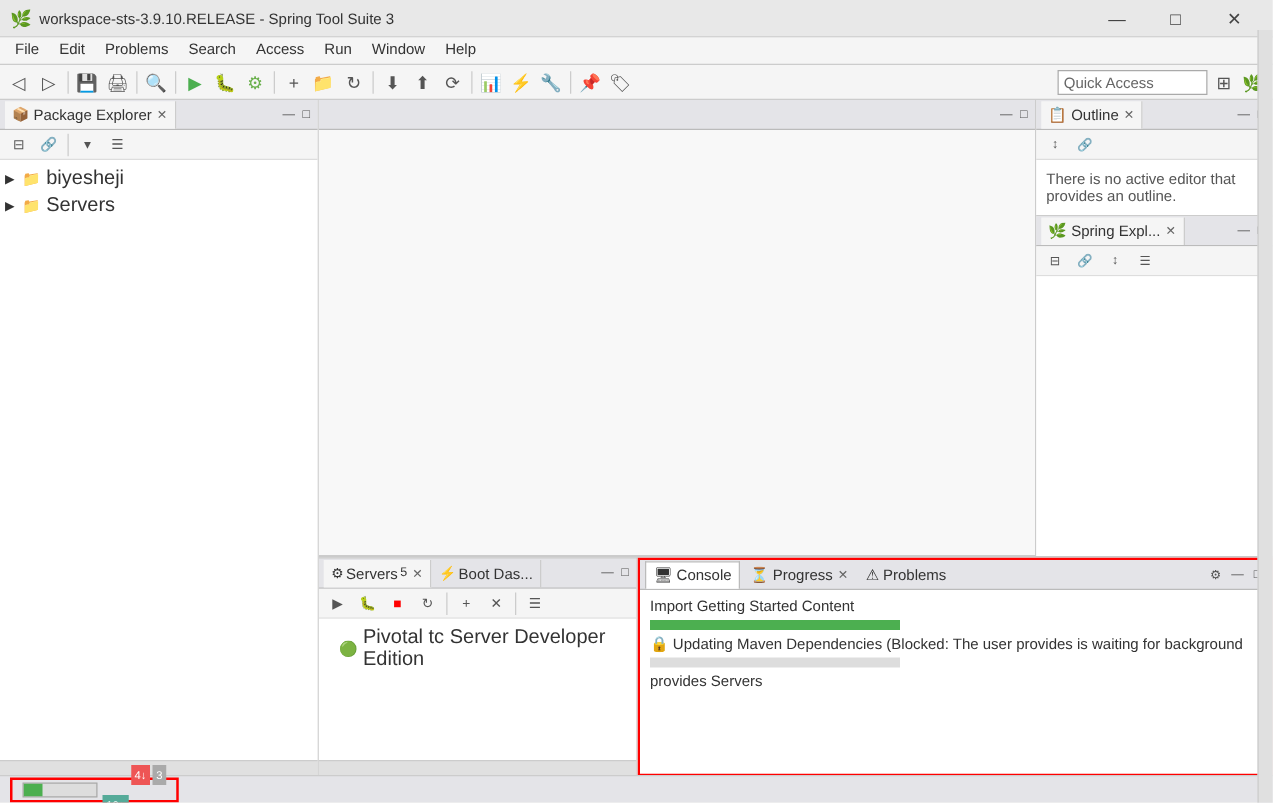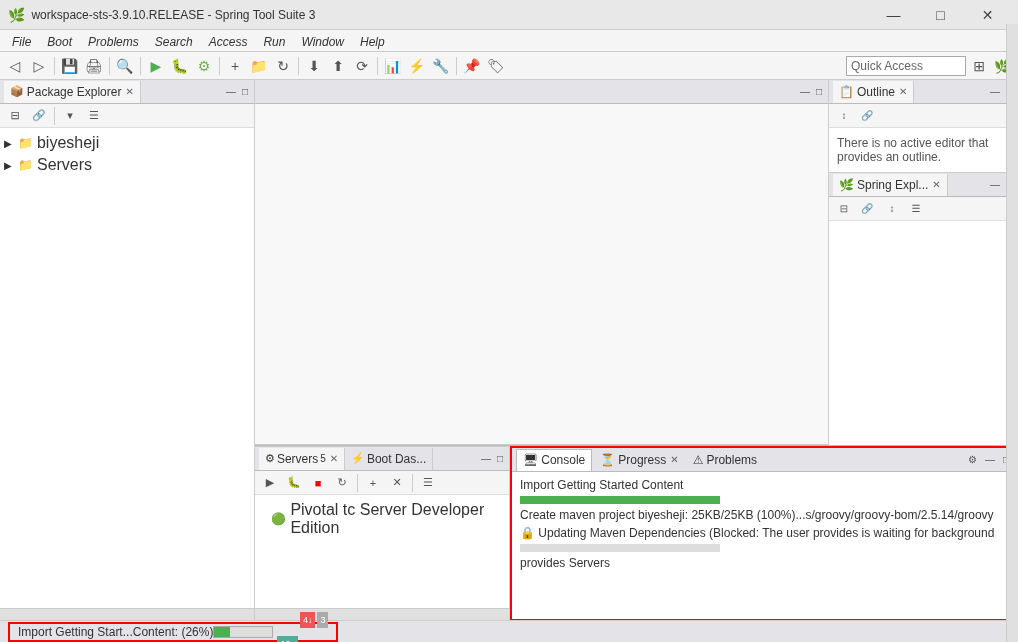--- a/index.html
+++ b/index.html
@@ -20,25 +20,24 @@
     .title-bar-btn {
       width: 45px; height: 28px; background: transparent; border: none; cursor: pointer;
       display: flex; align-items: center; justify-content: center; font-size: 14px; color: #444;
     }
 
     
     .menu-bar {
       background: #f5f5f5;
       height: 22px;
       display: flex;
-      align-items: flex-end;
+      align-items: flex-start;
       padding: 0 4px;
       border-bottom: 1px solid #ccc;
       flex-shrink: 0;
-      font-style: italic;
     }
     .menu-item {
       padding: 2px 8px;
       cursor: pointer;
       color: #333;
       font-size: 12px;
     }
 
     
     .toolbar {
@@ -333,21 +332,21 @@
   <span class="title-bar-text">workspace-sts-3.9.10.RELEASE - Spring Tool Suite 3</span>
   <div class="title-bar-buttons">
     <button class="title-bar-btn">—</button>
     <button class="title-bar-btn">□</button>
     <button class="title-bar-btn close">✕</button>
   </div>
 </div>
 
 <div class="menu-bar">
   <span class="menu-item">File</span>
-  <span class="menu-item">Boot</span>
+  <span class="menu-item">Edit</span>
   <span class="menu-item">Problems</span>
   <span class="menu-item">Search</span>
   <span class="menu-item">Access</span>
   <span class="menu-item">Run</span>
   <span class="menu-item">Window</span>
   <span class="menu-item">Help</span>
 </div>
 
 <div class="toolbar">
   <button class="toolbar-btn">◁</button>
@@ -545,23 +544,20 @@
             </div>
           </div>
           <div class="bottom-content">
             <div class="console-line">
               <span>Import Getting Started Content</span>
             </div>
             <div class="progress-bar-container">
               <div class="progress-bar-fill" style="width:100%"></div>
             </div>
             <div class="console-line">
-              <span>Create maven project biyesheji: 25KB/25KB (100%)...s/groovy/groovy-bom/2.5.14/groovy</span>
-            </div>
-            <div class="console-line">
               <span>🔒</span>
               <span>Updating Maven Dependencies (Blocked: The user provides is waiting for background</span>
             </div>
             <div class="progress-bar-container">
               <div class="progress-bar-fill" style="width:0%"></div>
             </div>
             <div class="console-line">
               <span>provides Servers</span>
             </div>
           </div>
@@ -569,21 +565,20 @@
           <div style="position:absolute; right:0; top:24px; bottom:0; width:12px; background:#e0e0e0; border-left:1px solid #ccc;"></div>
         </div>
 
       </div>
     </div>
   </div>
 </div>
 
 <div class="status-bar">
   <div class="status-border-box">
-    <span>Import Getting Start...Content: (26%)</span>
     <div class="status-progress">
       <div class="status-progress-bar">
         <div class="status-progress-fill"></div>
       </div>
       <div class="status-icons">
         <div class="status-icon-box" style="background:#5a9; font-size:9px; width:auto; padding:0 3px;margin-top:24px;">10↑</div>
         <div class="status-icon-box" style="background:#e55; font-size:9px; width:auto; padding:0 3px;">4↓</div>
         <div class="status-icon-box" style="background:#aaa; font-size:9px; width:auto; padding:0 3px;">3</div>
       </div>
     </div>

